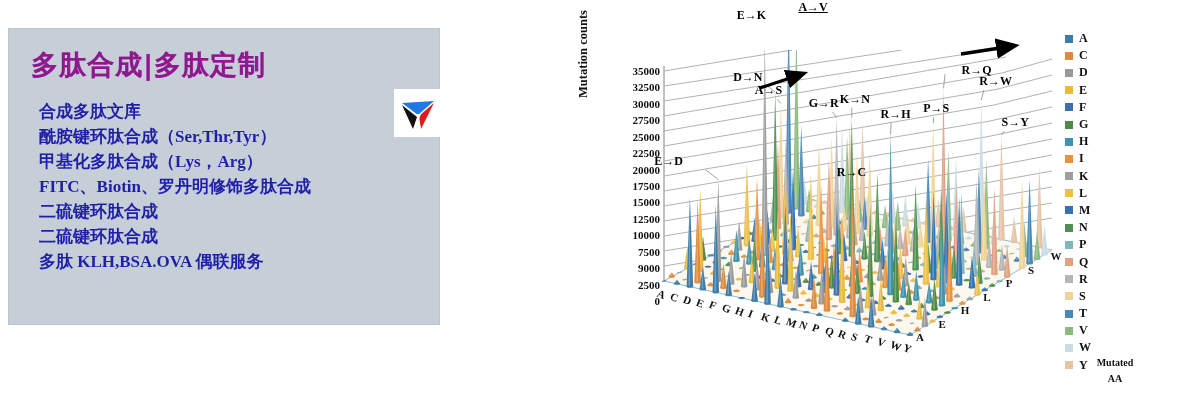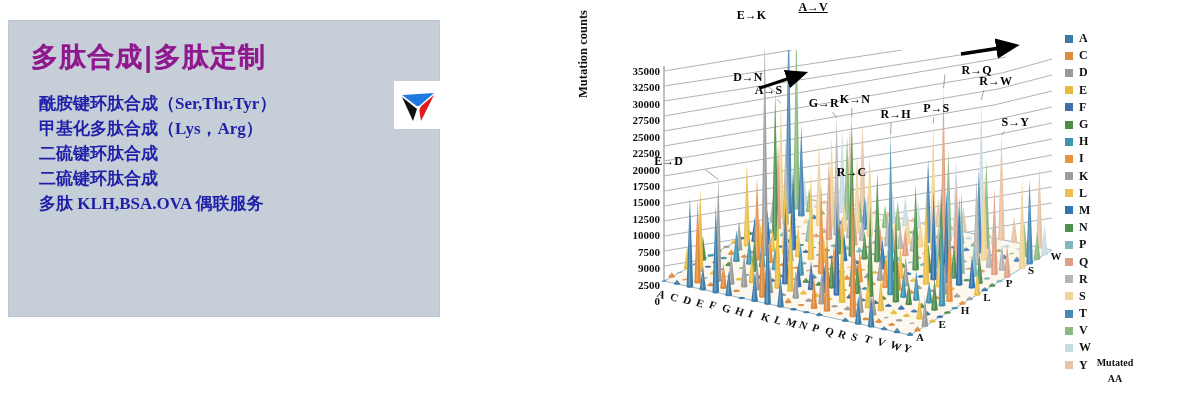--- a/index.html
+++ b/index.html
@@ -6,21 +6,21 @@
   body{
     width:1200px;height:400px;
     background:#ffffff;
     font-family:"Liberation Serif", serif;
     overflow:hidden;
     position:relative;
   }
 
   
   #promo-panel{
-    position:absolute;left:8px;top:20px;width:432px;height:297px;
+    position:absolute;left:8px;top:28px;width:432px;height:297px;
     background:#c6ced8;
     border:1px solid #bcc4ce;
     box-sizing:border-box;
   }
   #promo-title{
     position:absolute;left:22px;top:18px;
     font-family:"DejaVu Sans", sans-serif;
     font-size:27px;font-weight:700;
     color:#8b1a8b;
     letter-spacing:1px;
@@ -138,22 +138,24 @@
     <svg width="48" height="48" viewBox="0 0 48 48">
       <rect x="0" y="0" width="48" height="48" fill="#ffffff"></rect>
       <polygon points="8,14 40,12 24,26" fill="#1e7ae0"></polygon>
       <polygon points="8,16 23,28 19,40" fill="#111111"></polygon>
       <polygon points="40,14 27,40 25,27" fill="#e01b1b"></polygon>
       <polygon points="22,25 27,25 25,30" fill="#ffffff"></polygon>
     </svg>
   </div>
 
   <div id="promo-list">
+      <div class="promo-line">合成多肽文库</div>
       <div class="promo-line">酰胺键环肽合成（Ser,Thr,Tyr）</div>
       <div class="promo-line">甲基化多肽合成（Lys，Arg）</div>
+      <div class="promo-line">FITC、Biotin、罗丹明修饰多肽合成</div>
       <div class="promo-line">二硫键环肽合成</div>
       <div class="promo-line">二硫键环肽合成</div>
       <div class="promo-line">多肽 KLH,BSA.OVA 偶联服务</div>
     </div>
 </div>
 
 <div id="chart-figure">
 
   <div id="y-axis-title">Mutation counts</div>
 

